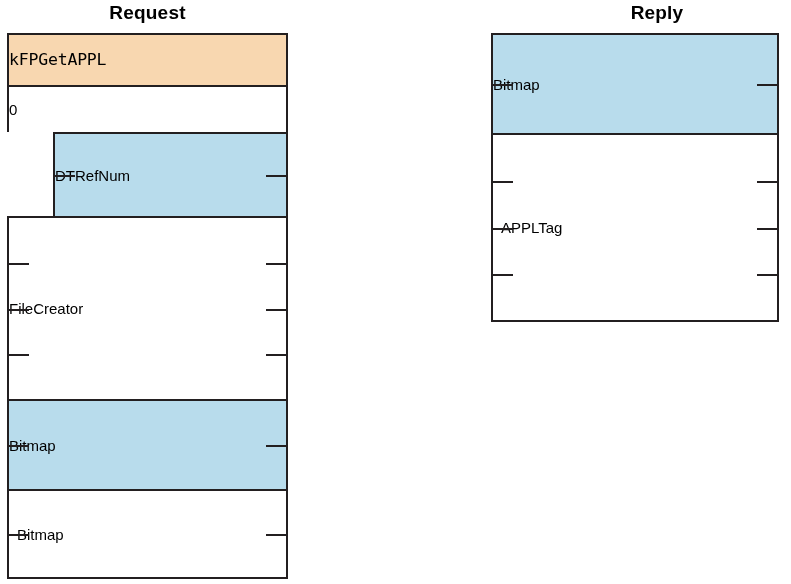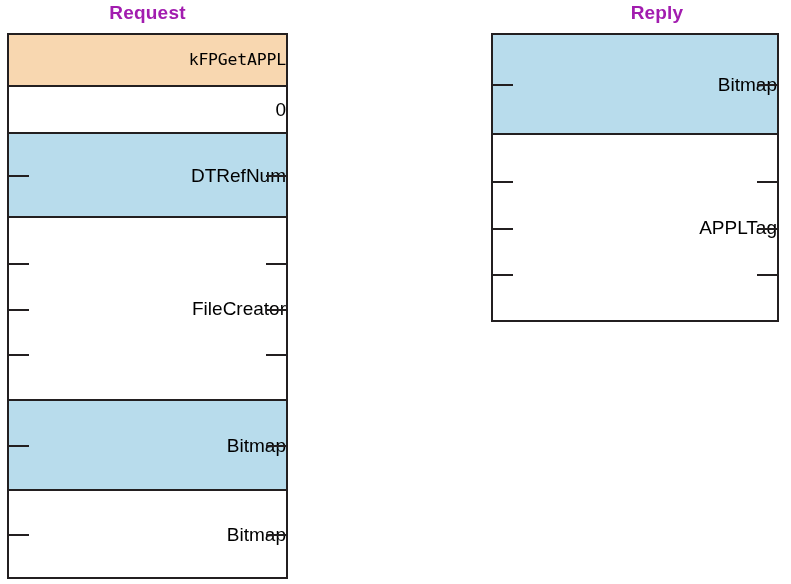--- a/index.html
+++ b/index.html
@@ -18,21 +18,21 @@
   .diagram {
     position: absolute;
     inset: 0;
   }
 
   
   .col-title {
     position: absolute;
     font-size: 19px;
     font-weight: bold;
-    color: #a21caf;
+    color: #000000;
     text-align: center;
     letter-spacing: 0.2px;
     white-space: nowrap;
   }
   #request-title {
     left: 7px;
     top: 2px;
     width: 281px;
   }
   #reply-title {
@@ -57,29 +57,29 @@
   }
 
   
   .field {
     position: relative;
     box-sizing: border-box;
     border: 2px solid #231f20;
     border-bottom-width: 0;
     display: flex;
     align-items: center;
-    justify-content: flex-end;
+    justify-content: flex-start;
     background: #ffffff;
   }
   .field.last {
     border-bottom-width: 2px;
     padding-left: 8px;
   }
   .field-label {
-    font-size: 19px;
+    font-size: 15px;
     color: #000000;
     line-height: 1;
     text-align: center;
     white-space: nowrap;
     pointer-events: none;
   }
   .field.mono .field-label {
     font-family: "DejaVu Sans Mono", monospace;
     font-size: 16.5px;
     letter-spacing: -0.2px;
@@ -131,21 +131,21 @@
   <div class="packet-column" id="request-column">
 
     <div class="field fill-orange mono" style="height:52px;">
       <span class="field-label">kFPGetAPPL</span>
     </div>
 
     <div class="field fill-white" style="height:47px;">
       <span class="field-label">0</span>
     </div>
 
-    <div class="field fill-blue" style="height:84px;">
+    <div class="field fill-blue" style="height:84px;margin-left:46px;">
       <span class="tick left" style="top:50%;"></span>
       <span class="tick right" style="top:50%;"></span>
       <span class="field-label">DTRefNum</span>
     </div>
 
     <div class="field fill-white" style="height:183px;">
       <span class="tick left" style="top:25%;"></span>
       <span class="tick right" style="top:25%;"></span>
       <span class="tick left" style="top:50%;"></span>
       <span class="tick right" style="top:50%;"></span>

